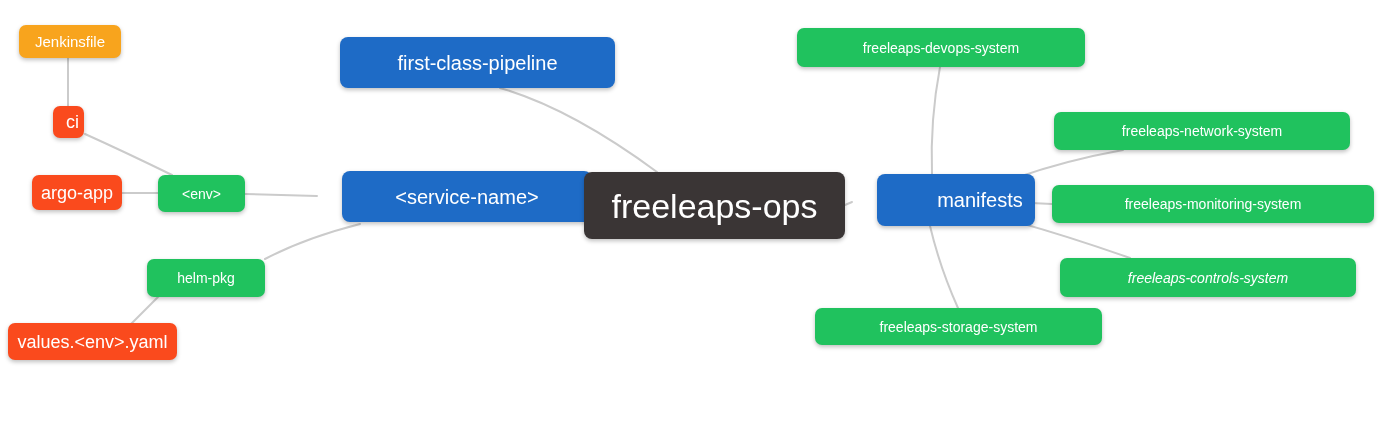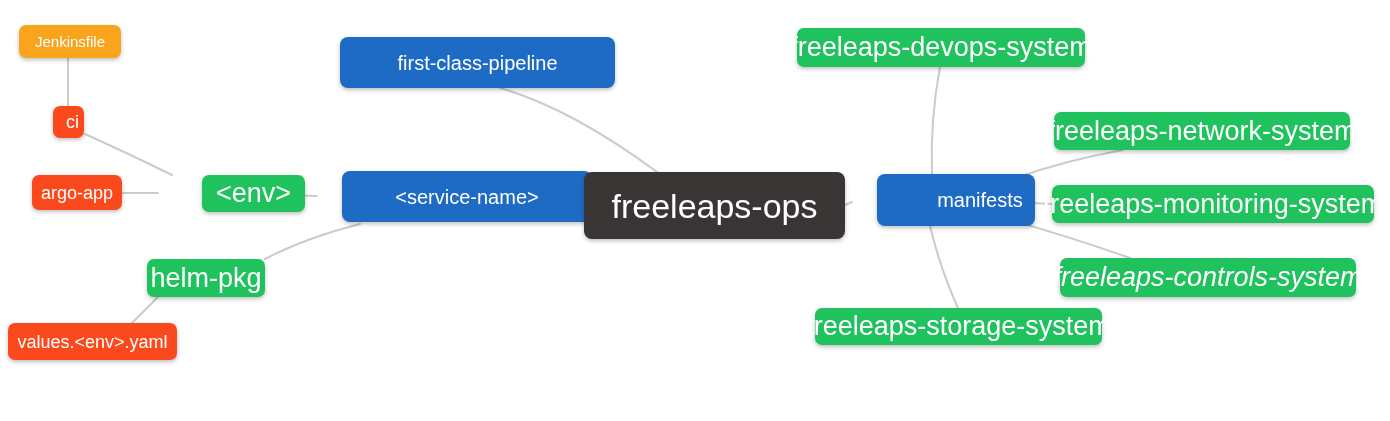--- a/index.html
+++ b/index.html
@@ -32,21 +32,21 @@
     color: var(--color-text, #ffffff);
     white-space: nowrap;
     border-radius: 7px;
     box-shadow: 0 2px 4px rgba(0,0,0,0.25);
     cursor: pointer;
     box-sizing: border-box;
     line-height: 1;
   }
   .root        { background: var(--color-root, #3A3535);   font-size: 34px; border-radius: 8px; }
   .branch      { background: var(--color-branch, #1E6BC6); font-size: 20px; border-radius: 8px; margin-left: 25px; }
-  .leaf-green  { background: var(--color-green, #20C25E);  font-size: 27px; }
+  .leaf-green  { background: var(--color-green, #20C25E);  font-size: 14px; }
   .leaf-red    { background: var(--color-red, #FA4A1D);    font-size: 18px; }
   .leaf-orange { background: var(--color-orange, #F8A41D); font-size: 15px; }
 </style>
 </head>
 <body>
 
 <div class="canvas">
 
   <svg class="edge-layer" viewBox="0 0 1390 421" xmlns="http://www.w3.org/2000/svg">
     <path d="M68,58 L68,106"></path>
@@ -64,21 +64,21 @@
     <path d="M1010,220 Q1068,236 1130,258"></path>
     <path d="M930,226 Q940,268 958,308"></path>
   </svg>
 
   <div class="node leaf-orange" style="left:19px; top:25px; width:102px; height:33px;">Jenkinsfile</div>
 
   <div class="node leaf-red" style="left:53px; top:106px; width:31px; height:32px;padding-left:8px;">ci</div>
 
   <div class="node leaf-red" style="left:32px; top:175px; width:90px; height:35px;">argo-app</div>
 
-  <div class="node leaf-green" style="left:158px; top:175px; width:103px; height:37px;margin-left:44px;">&lt;env&gt;</div>
+  <div class="node leaf-green" style="left:158px; top:175px; width:87px; height:37px;">&lt;env&gt;</div>
 
   <div class="node branch" style="left:315px; top:37px; width:275px; height:51px;">first-class-pipeline</div>
 
   <div class="node branch" style="left:317px; top:171px; width:250px; height:51px;">&lt;service-name&gt;</div>
 
   <div class="node leaf-green" style="left:147px; top:259px; width:118px; height:38px;">helm-pkg</div>
 
   <div class="node leaf-red" style="left:8px; top:323px; width:169px; height:37px;">values.&lt;env&gt;.yaml</div>
 
   <div class="node root" style="left:584px; top:172px; width:261px; height:67px;text-align:right;">freeleaps-ops</div>

